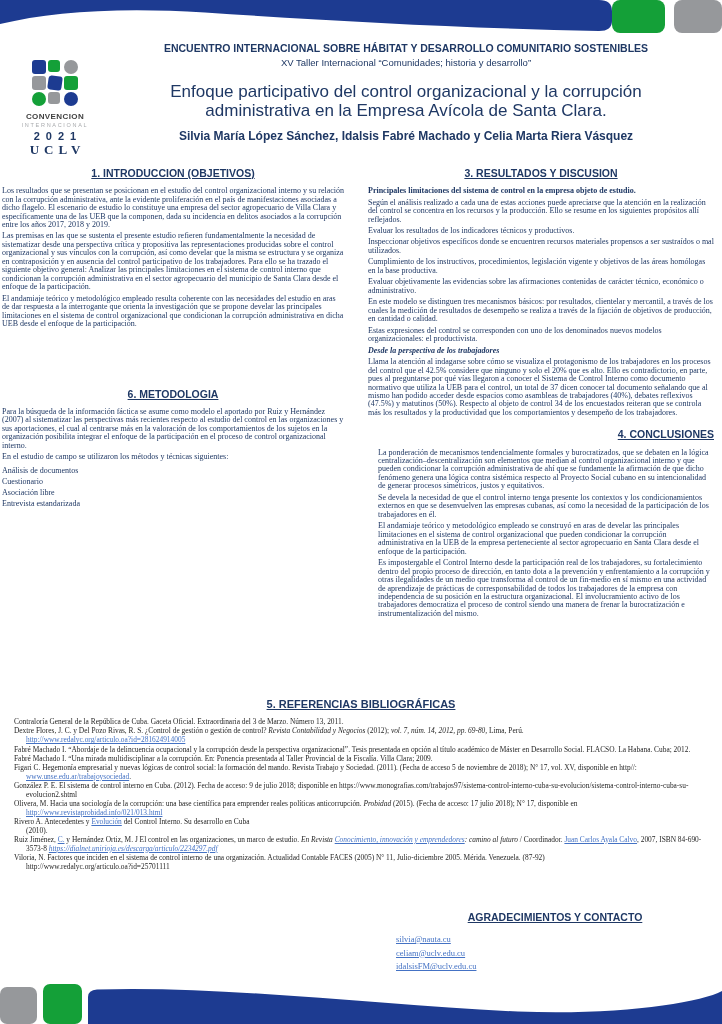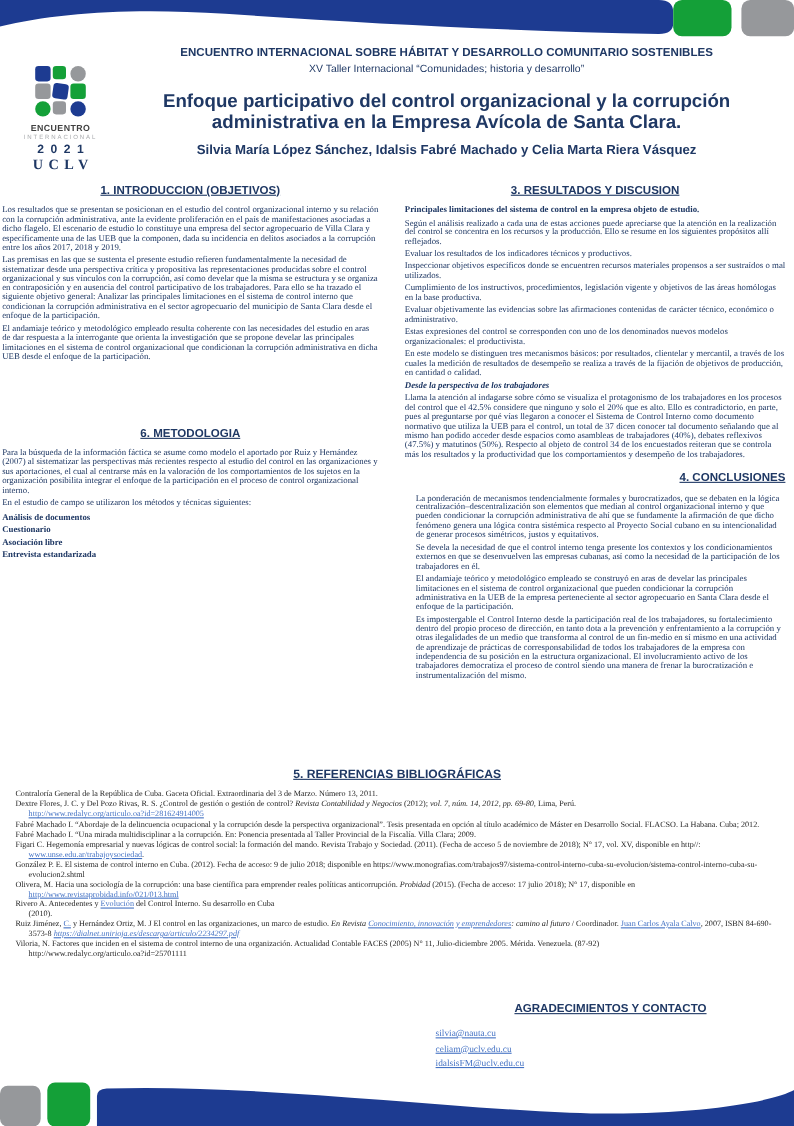--- a/index.html
+++ b/index.html
@@ -27,33 +27,33 @@
   .c-blue{background:var(--navy);} .c-green{background:var(--green);} .c-gray{background:var(--gray);}
   .logo-l1{margin-top:6px;font:bold 8px "Liberation Sans",sans-serif;color:#404040;letter-spacing:.4px;}
   .logo-l2{font:5.5px "Liberation Sans",sans-serif;color:#a9abae;letter-spacing:1.7px;margin-top:1px;}
   .logo-l3{font:600 11px "Liberation Sans",sans-serif;color:var(--textnavy);letter-spacing:6px;margin-top:2px;margin-left:6px;}
   .logo-l4{font:bold 13px "Liberation Serif",serif;color:var(--textnavy);letter-spacing:5px;margin-left:5px;}
   
   .header{position:absolute;left:104px;right:14px;top:42px;text-align:center;
           color:var(--textnavy);font-family:"Liberation Sans",sans-serif;}
   .event{font-size:10.5px;font-weight:bold;}
   .workshop{font-size:9.5px;font-weight:normal;margin-top:3px;}
-  .title{font-size:17px;font-weight:bold;line-height:1.12;margin:14px 24px 0 24px;}
+  .title{font-size:17px;font-weight:normal;line-height:1.12;margin:14px 24px 0 24px;}
   .authors{font-size:12px;font-weight:bold;margin-top:9px;}
   
   .col{position:absolute;top:168px;color:var(--textnavy);font-size:8px;line-height:1.06;}
   .col-left{left:2px;width:342px;}
   .col-right{left:368px;width:346px;}
   .sec-head{font-family:"Liberation Sans",sans-serif;font-weight:bold;font-size:10.5px;
             text-align:center;text-decoration:underline;color:var(--textnavy);margin-bottom:8px;}
   .para{margin-bottom:3px;}
   .rblock{margin-bottom:3px;}
   .rblock.bold{font-weight:bold;}
   .rblock.bold-italic{font-weight:bold;font-style:italic;}
-  .method{font-weight:bold;line-height:1.4;}
+  .method{font-weight:normal;line-height:1.4;}
   .cpara{margin-bottom:3px;padding-left:10px;}
   .metodo-head{margin-top:60px;}
   .concl-head{margin-top:12px;text-align:right;}
   
   .refs{position:absolute;left:14px;top:698px;width:694px;font-size:7.4px;line-height:1.22;color:var(--refink);}
   .refs .sec-head{font-size:11px;margin-bottom:6px;}
   .ref{padding-left:12px;text-indent:-12px;}
   .link{color:var(--link);text-decoration:underline;}
   .i{font-style:italic;}
   
@@ -83,21 +83,21 @@
       <div class="cell c-blue"></div>
       <div class="cell c-green" style="width:12px;height:12px;"></div>
       <div class="cell c-gray circle"></div>
       <div class="cell c-gray"></div>
       <div class="cell c-blue" style="transform:rotate(8deg);"></div>
       <div class="cell c-green"></div>
       <div class="cell c-green circle"></div>
       <div class="cell c-gray" style="width:12px;height:12px;"></div>
       <div class="cell c-blue circle"></div>
     </div>
-    <div class="logo-l1">ENCUENTRO</div>
+    <div class="logo-l1">CONVENCION</div>
     <div class="logo-l2">INTERNACIONAL</div>
     <div class="logo-l3">2021</div>
     <div class="logo-l4">UCLV</div>
   </div>
 
   <div class="header">
     <div class="event">ENCUENTRO INTERNACIONAL SOBRE HÁBITAT Y DESARROLLO COMUNITARIO SOSTENIBLES</div>
     <div class="workshop">XV Taller Internacional “Comunidades; historia y desarrollo”</div>
     <div class="title">Enfoque participativo del control organizacional y la corrupción administrativa en la Empresa Avícola de Santa Clara.</div>
     <div class="authors">Silvia María López Sánchez, Idalsis Fabré Machado y Celia Marta Riera Vásquez</div>
@@ -126,22 +126,22 @@
 
   <div class="col col-right">
     <div class="sec-head">3. RESULTADOS Y DISCUSION</div>
     <div>
         <div class="rblock bold">Principales limitaciones del sistema de control en la empresa objeto de estudio.</div>
         <div class="rblock">Según el análisis realizado a cada una de estas acciones puede apreciarse que la atención en la realización del control se concentra en los recursos y la producción. Ello se resume en los siguientes propósitos allí reflejados.</div>
         <div class="rblock">Evaluar los resultados de los indicadores técnicos y productivos.</div>
         <div class="rblock">Inspeccionar objetivos específicos donde se encuentren recursos materiales propensos a ser sustraídos o mal utilizados.</div>
         <div class="rblock">Cumplimiento de los instructivos, procedimientos, legislación vigente y objetivos de las áreas homólogas en la base productiva.</div>
         <div class="rblock">Evaluar objetivamente las evidencias sobre las afirmaciones contenidas de carácter técnico, económico o administrativo.</div>
+        <div class="rblock">En este modelo se distinguen tres mecanismos básicos: por resultados, clientelar y mercantil, a través de los cuales la medición de resultados de desempeño se realiza a través de la fijación de objetivos de producción, en cantidad o calidad.</div>
         <div class="rblock">Estas expresiones del control se corresponden con uno de los denominados nuevos modelos organizacionales: el productivista.</div>
-        <div class="rblock">En este modelo se distinguen tres mecanismos básicos: por resultados, clientelar y mercantil, a través de los cuales la medición de resultados de desempeño se realiza a través de la fijación de objetivos de producción, en cantidad o calidad.</div>
         <div class="rblock bold-italic">Desde la perspectiva de los trabajadores</div>
         <div class="rblock">Llama la atención al indagarse sobre cómo se visualiza el protagonismo de los trabajadores en los procesos del control que el 42.5% considere que ninguno y solo el 20% que es alto. Ello es contradictorio, en parte, pues al preguntarse por qué vías llegaron a conocer el Sistema de Control Interno como documento normativo que utiliza la UEB para el control, un total de 37 dicen conocer tal documento señalando que al mismo han podido acceder desde espacios como asambleas de trabajadores (40%), debates reflexivos (47.5%) y matutinos (50%). Respecto al objeto de control 34 de los encuestados reiteran que se controla más los resultados y la productividad que los comportamientos y desempeño de los trabajadores.</div>
       </div>
 
     <div class="sec-head concl-head">4. CONCLUSIONES</div>
     <div>
         <div class="cpara">La ponderación de mecanismos tendencialmente formales y burocratizados, que se debaten en la lógica centralización–descentralización son elementos que median al control organizacional interno y que pueden condicionar la corrupción administrativa de ahí que se fundamente la afirmación de que dicho fenómeno genera una lógica contra sistémica respecto al Proyecto Social cubano en su intencionalidad de generar procesos simétricos, justos y equitativos.</div>
         <div class="cpara">Se devela la necesidad de que el control interno tenga presente los contextos y los condicionamientos externos en que se desenvuelven las empresas cubanas, así como la necesidad de la participación de los trabajadores en él.</div>
         <div class="cpara">El andamiaje teórico y metodológico empleado se construyó en aras de develar las principales limitaciones en el sistema de control organizacional que pueden condicionar la corrupción administrativa en la UEB de la empresa perteneciente al sector agropecuario en Santa Clara desde el enfoque de la participación.</div>
         <div class="cpara">Es impostergable el Control Interno desde la participación real de los trabajadores, su fortalecimiento dentro del propio proceso de dirección, en tanto dota a la prevención y enfrentamiento a la corrupción y otras ilegalidades de un medio que transforma al control de un fin-medio en sí mismo en una actividad de aprendizaje de prácticas de corresponsabilidad de todos los trabajadores de la empresa con independencia de su posición en la estructura organizacional. El involucramiento activo de los trabajadores democratiza el proceso de control siendo una manera de frenar la burocratización e instrumentalización del mismo.</div>

